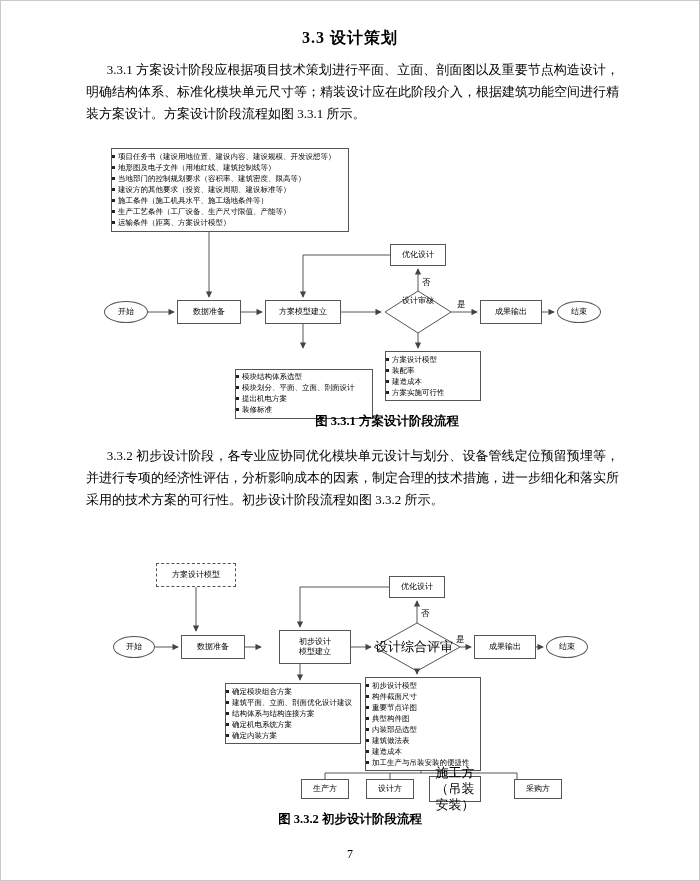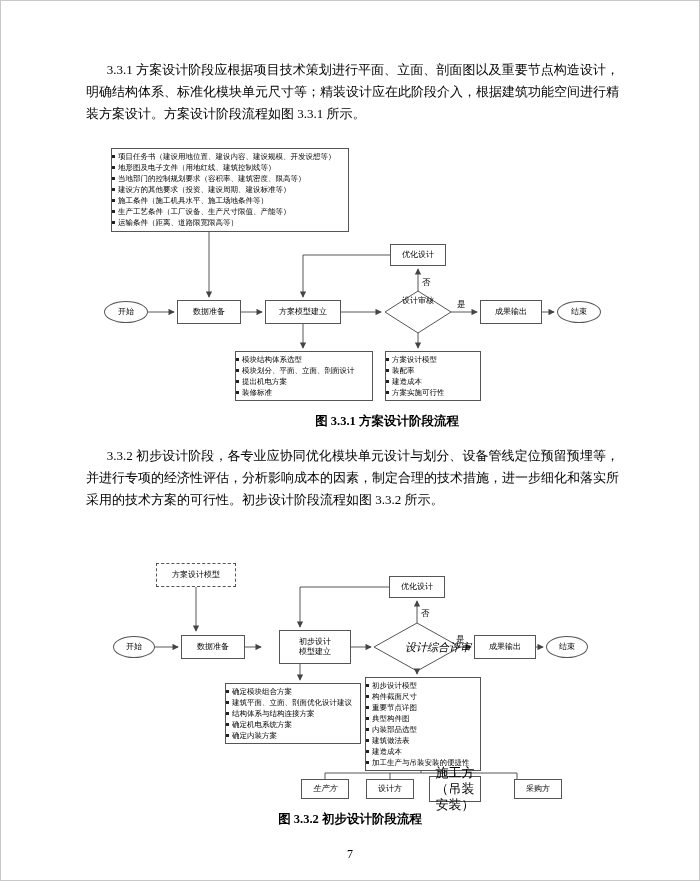--- a/index.html
+++ b/index.html
@@ -67,42 +67,43 @@
     <line x1="416" y1="622" x2="416" y2="600" marker-end="url(#arw)"></line>
     <path class="conn" d="M388,586 L299,586 L299,626" marker-end="url(#arw)"></path>
     <line x1="535" y1="646" x2="542" y2="646" marker-end="url(#arw)"></line>
     <line x1="299" y1="663" x2="299" y2="679" marker-end="url(#arw)"></line>
     <line x1="416" y1="670" x2="416" y2="673" marker-end="url(#arw)"></line>
     <path class="conn" d="M420,770 L420,772 M324,772 L516,772 M324,772 L324,778 M389,772 L389,778 M454,772 L454,775 M516,772 L516,778"></path>
     <text x="420" y="615">否</text>
     <text x="455" y="641">是</text>
   </svg>
 
+  <div class="title">3.3 设计策划</div>
   <p class="para" style="top:58px;">3.3.1 方案设计阶段应根据项目技术策划进行平面、立面、剖面图以及重要节点构造设计，明确结构体系、标准化模块单元尺寸等；精装设计应在此阶段介入，根据建筑功能空间进行精装方案设计。方案设计阶段流程如图 3.3.1 所示。</p>
   <p class="para" style="top:444px;">3.3.2 初步设计阶段，各专业应协同优化模块单元设计与划分、设备管线定位预留预埋等，并进行专项的经济性评估，分析影响成本的因素，制定合理的技术措施，进一步细化和落实所采用的技术方案的可行性。初步设计阶段流程如图 3.3.2 所示。</p>
 
   <div class="listbox" style="left:110px;top:147px;width:238px;height:84px;">
       <div class="list-line">项目任务书（建设用地位置、建设内容、建设规模、开发设想等）</div>
       <div class="list-line">地形图及电子文件（用地红线、建筑控制线等）</div>
       <div class="list-line">当地部门的控制规划要求（容积率、建筑密度、限高等）</div>
       <div class="list-line">建设方的其他要求（投资、建设周期、建设标准等）</div>
       <div class="list-line">施工条件（施工机具水平、施工场地条件等）</div>
       <div class="list-line">生产工艺条件（工厂设备、生产尺寸限值、产能等）</div>
-      <div class="list-line">运输条件（距离、道路限宽限高等）</div>
+      <div class="list-line">运输条件（距离、方案设计模型）</div>
     </div>
 
   <div class="node ellipse" style="left:103px;top:300px;width:44px;height:22px;">开始</div>
   <div class="node" style="left:176px;top:299px;width:64px;height:24px;">数据准备</div>
   <div class="node" style="left:264px;top:299px;width:76px;height:24px;">方案模型建立</div>
   <div class="plain" style="left:384px;top:292px;width:66px;height:14px;">设计审核</div>
   <div class="node" style="left:389px;top:243px;width:56px;height:22px;">优化设计</div>
   <div class="node" style="left:479px;top:299px;width:62px;height:24px;">成果输出</div>
   <div class="node ellipse" style="left:556px;top:300px;width:44px;height:22px;">结束</div>
 
-  <div class="listbox" style="left:234px;top:350px;width:138px;height:50px;">
+  <div class="listbox" style="left:234px;top:368px;width:138px;height:50px;font-family:Liberation Mono, monospace;">
       <div class="list-line">模块结构体系选型</div>
       <div class="list-line">模块划分、平面、立面、剖面设计</div>
       <div class="list-line">提出机电方案</div>
       <div class="list-line">装修标准</div>
     </div>
   <div class="listbox" style="left:384px;top:350px;width:96px;height:50px;">
       <div class="list-line">方案设计模型</div>
       <div class="list-line">装配率</div>
       <div class="list-line">建造成本</div>
       <div class="list-line">方案实施可行性</div>
@@ -111,21 +112,21 @@
   <div class="caption" style="top:412px;margin-left:37px;">图 3.3.1 方案设计阶段流程</div>
 
   <div class="node dashed" style="left:155px;top:562px;width:80px;height:24px;">方案设计模型</div>
 
   <div class="node ellipse" style="left:112px;top:635px;width:42px;height:22px;">开始</div>
   <div class="node" style="left:180px;top:634px;width:64px;height:24px;">数据准备</div>
   <div class="node col" style="left:263px;top:629px;width:72px;height:34px;">
     <span>初步设计</span>
     <span>模型建立</span>
   </div>
-  <div class="plain" style="left:394px;top:639px;width:86px;height:14px;font-size:11px;font-style:italic;">设计综合评审</div>
+  <div class="plain" style="left:370px;top:639px;width:86px;height:14px;font-size:13px;">设计综合评审</div>
   <div class="node" style="left:388px;top:575px;width:56px;height:22px;">优化设计</div>
   <div class="node" style="left:473px;top:634px;width:62px;height:24px;">成果输出</div>
   <div class="node ellipse" style="left:545px;top:635px;width:42px;height:22px;">结束</div>
 
   <div class="listbox" style="left:224px;top:682px;width:136px;height:61px;">
       <div class="list-line">确定模块组合方案</div>
       <div class="list-line">建筑平面、立面、剖面优化设计建议</div>
       <div class="list-line">结构体系与结构连接方案</div>
       <div class="list-line">确定机电系统方案</div>
       <div class="list-line">确定内装方案</div>
@@ -134,21 +135,21 @@
       <div class="list-line">初步设计模型</div>
       <div class="list-line">构件截面尺寸</div>
       <div class="list-line">重要节点详图</div>
       <div class="list-line">典型构件图</div>
       <div class="list-line">内装部品选型</div>
       <div class="list-line">建筑做法表</div>
       <div class="list-line">建造成本</div>
       <div class="list-line">加工生产与吊装安装的便捷性</div>
     </div>
 
-  <div class="node" style="left:300px;top:778px;width:48px;height:20px;font-style:italic;">生产方</div>
+  <div class="node" style="left:300px;top:778px;width:48px;height:20px;">生产方</div>
   <div class="node" style="left:365px;top:778px;width:48px;height:20px;">设计方</div>
   <div class="node" style="left:428px;top:775px;width:52px;height:26px;font-size:13px;">施工方（吊装安装）</div>
   <div class="node" style="left:492px;top:778px;width:48px;height:20px;margin-left:21px;">采购方</div>
 
   <div class="caption" style="top:810px;">图 3.3.2 初步设计阶段流程</div>
 
   <div class="pageno" style="top:846px;">7</div>
 </div>
 
 </body></html>

